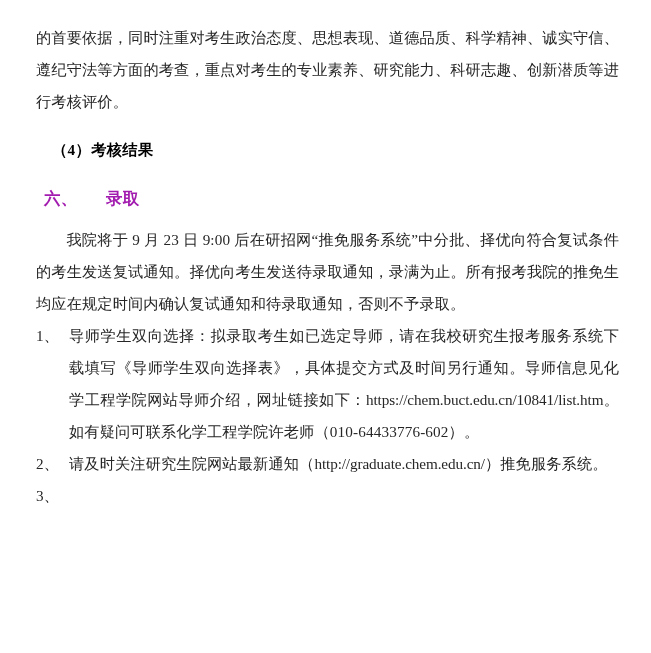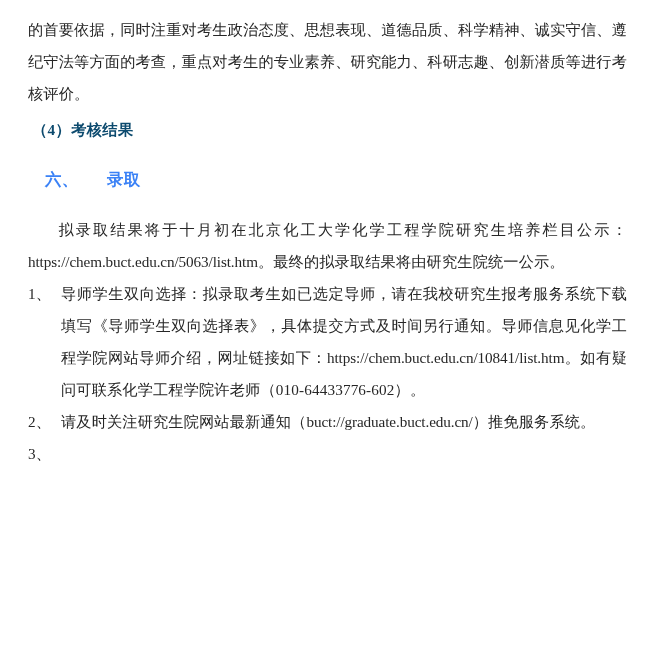--- a/index.html
+++ b/index.html
@@ -13,21 +13,21 @@
     overflow: hidden;
     font-family: "Liberation Serif", "DejaVu Serif", serif;
     color: #1a1a1a;
     -webkit-font-smoothing: antialiased;
   }
 
   .page {
     position: relative;
     width: 651px;
     height: 653px;
-    padding: 0;
+    padding: 8px;
     box-sizing: border-box;
   }
 
   .doc-body {
     padding: 14px 24px 0 28px;
     box-sizing: border-box;
   }
 
   
   .para {
@@ -41,32 +41,32 @@
   }
   .para.indent {
     text-indent: 2em;
   }
 
   
   .subhead {
     font-size: 15.2px;
     line-height: 32px;
     font-weight: bold;
-    margin: 4px;
+    margin: 16px;
     letter-spacing: 0.4px;
-    color: #0c4a6e;
+    color: #000000;
   }
 
   
   .majorhead {
     font-size: 16.4px;
     line-height: 34px;
     font-weight: bold;
-    margin: 17px;
-    color: #3b82f6;
+    margin: 8px;
+    color: #a21caf;
     letter-spacing: 0.4px;
   }
   .majorhead .num {
     display: inline-block;
     min-width: 62px;
   }
 
   
   .numlist {
     margin: 0;
@@ -105,30 +105,30 @@
 
     <p class="para">的首要依据，同时注重对考生政治态度、思想表现、道德品质、科学精神、诚实守信、遵纪守法等方面的考查，重点对考生的专业素养、研究能力、科研志趣、创新潜质等进行考核评价。</p>
 
     <h3 class="subhead">（4）考核结果</h3>
 
 
     <h2 class="majorhead">
       <span class="num">六、</span><span>录取</span>
     </h2>
 
+    <p class="para indent">我院将于 9 月 23 日 9:00 后在研招网“推免服务系统”中分批、择优向符合复试条件的考生发送复试通知。择优向考生发送待录取通知，录满为止。所有报考我院的推免生均应在规定时间内确认复试通知和待录取通知，否则不予录取。</p>
 
-    <p class="para indent"><span>拟录取结果将于十月初在北京化工大学化学工程学院研究生培养栏目公示：</span><span class="url">https://chem.buct.edu.cn/5063/list.htm</span><span>。最终的拟录取结果将由研究生院统一公示。</span></p>
 
 
     <ol class="numlist">
       <li>
         <span class="marker">1、</span><span>导师学生双向选择：拟录取考生如已选定导师，请在我校研究生报考服务系统下载填写《导师学生双向选择表》，具体提交方式及时间另行通知。导师信息见化学工程学院网站导师介绍，网址链接如下：</span><span class="url">https://chem.buct.edu.cn/10841/list.htm</span><span>。如有疑问可联系化学工程学院许老师（010-64433776-602）。</span>
       </li>
       <li>
-        <span class="marker">2、</span><span>请及时关注研究生院网站最新通知（</span><span class="url">buct://graduate.buct.edu.cn/</span><span>）推免服务系统。</span>
+        <span class="marker">2、</span><span>请及时关注研究生院网站最新通知（</span><span class="url">http://graduate.chem.edu.cn/</span><span>）推免服务系统。</span>
       </li>
       <li>
         <span class="marker">3、</span>
       </li>
 
     </ol>
 
   </div>
 </div>
 

